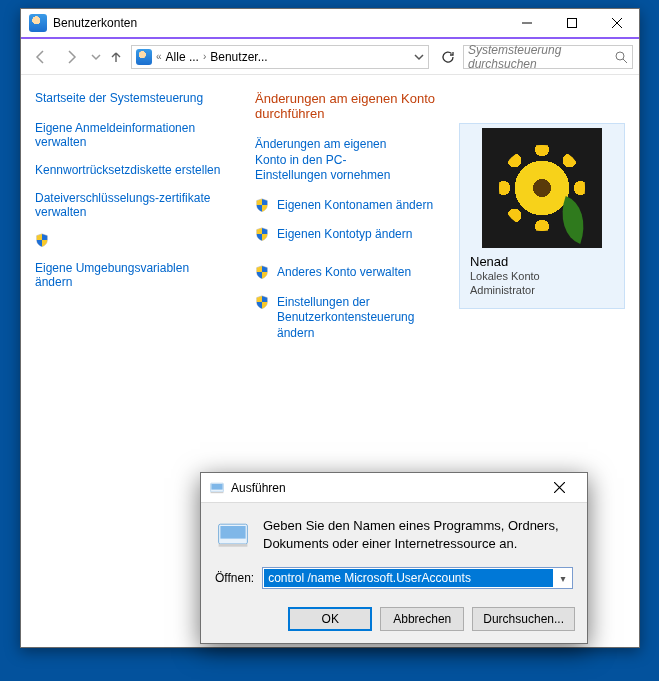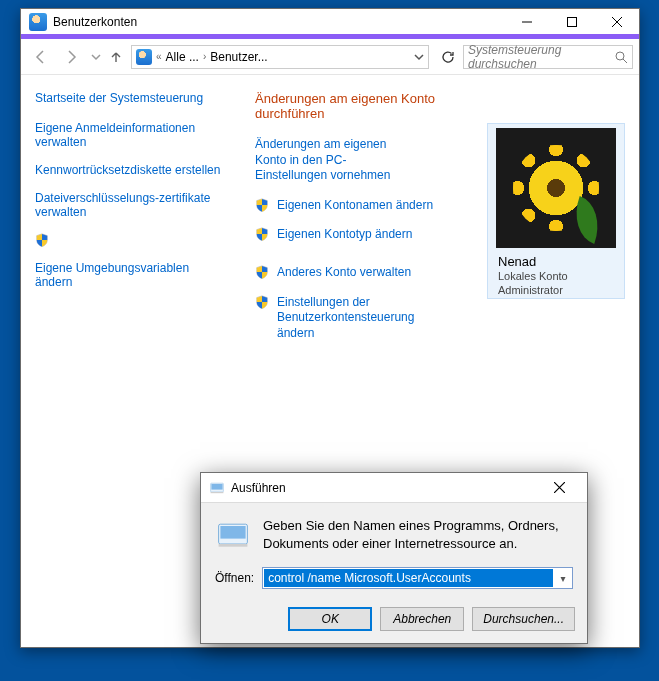--- a/index.html
+++ b/index.html
@@ -23,21 +23,21 @@
     background: #fff;
     border: 1px solid #6b6b6b;
     box-shadow: 0 4px 14px rgba(0,0,0,0.4);
   }
   .titlebar {
     display: flex;
     align-items: center;
     height: 30px;
     padding: 0 0 0 8px;
     background: #fff;
-    border-bottom: 5px solid #8b5cf6;
+    border-bottom: 2px solid #8b5cf6;
   }
   .titlebar .icon { width: 18px; height: 18px; margin-right: 6px; }
   .titlebar .title { flex: 1; font-size: 12px; color: #000; }
   .win-btns { display: flex; }
   .win-btn {
     width: 45px; height: 29px;
     display: flex; align-items: center; justify-content: center;
     color: #000;
   }
   .nav {
@@ -110,24 +110,24 @@
   .main-left { flex:1; }
   .main h1 {
     font-size: 13px;
     font-weight: 400;
     color: #c2410c;
     margin: 0 0 16px 0;
   }
   .action { margin-bottom: 14px; display:flex; align-items:flex-start; gap:4px; }
   .action a { line-height:1.3; }
   .user-tile {
-    width: 138px;
+    width: 166px;
     border: 1px solid #c9e0f7;
     background: #eaf3fc;
-    padding: 0 0 0 0;
+    padding: 0 0 10px 0;
     text-align: left;
     align-self: flex-start;
     margin-top: 32px;
   }
   .avatar {
     width: 120px; height: 120px;
     margin: 4px auto 6px auto;
     background: #1a1a1a;
     display:flex; align-items:center; justify-content:center;
     position: relative;
@@ -212,21 +212,20 @@
     line-height:18px;
     white-space:nowrap; overflow:hidden;
   }
   .combo-dd {
     width:18px; text-align:center; color:#555; font-size:10px;
   }
   .run-btns {
     display:flex; justify-content:flex-end; gap:8px;
     padding: 8px 12px 12px 12px;
     background:#f0f0f0;
-    font-style:italic;
   }
   .btn {
     min-width:84px; height:24px;
     background:#e1e1e1;
     border:1px solid #adadad;
     font-size:12px;
     display:flex; align-items:center; justify-content:center;
     padding: 0 10px;
   }
   .btn.primary { border:2px solid #0078d7; background:#e1e1e1; }

